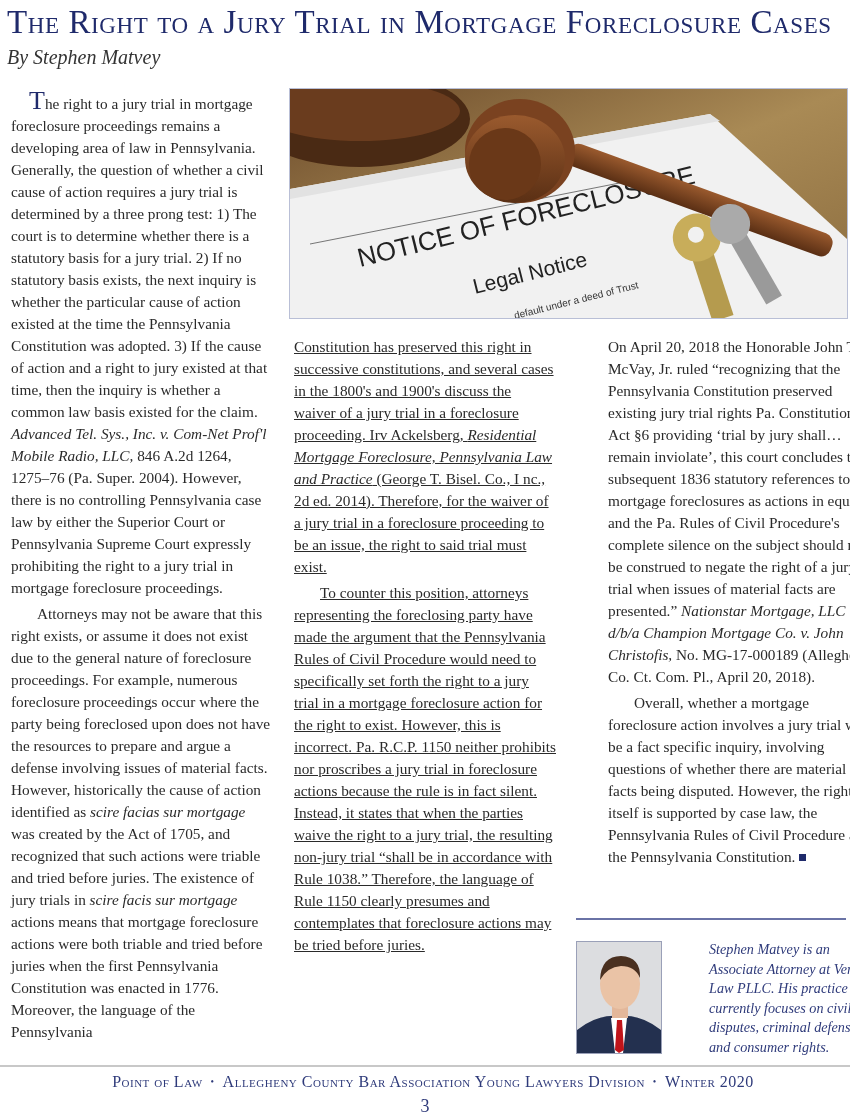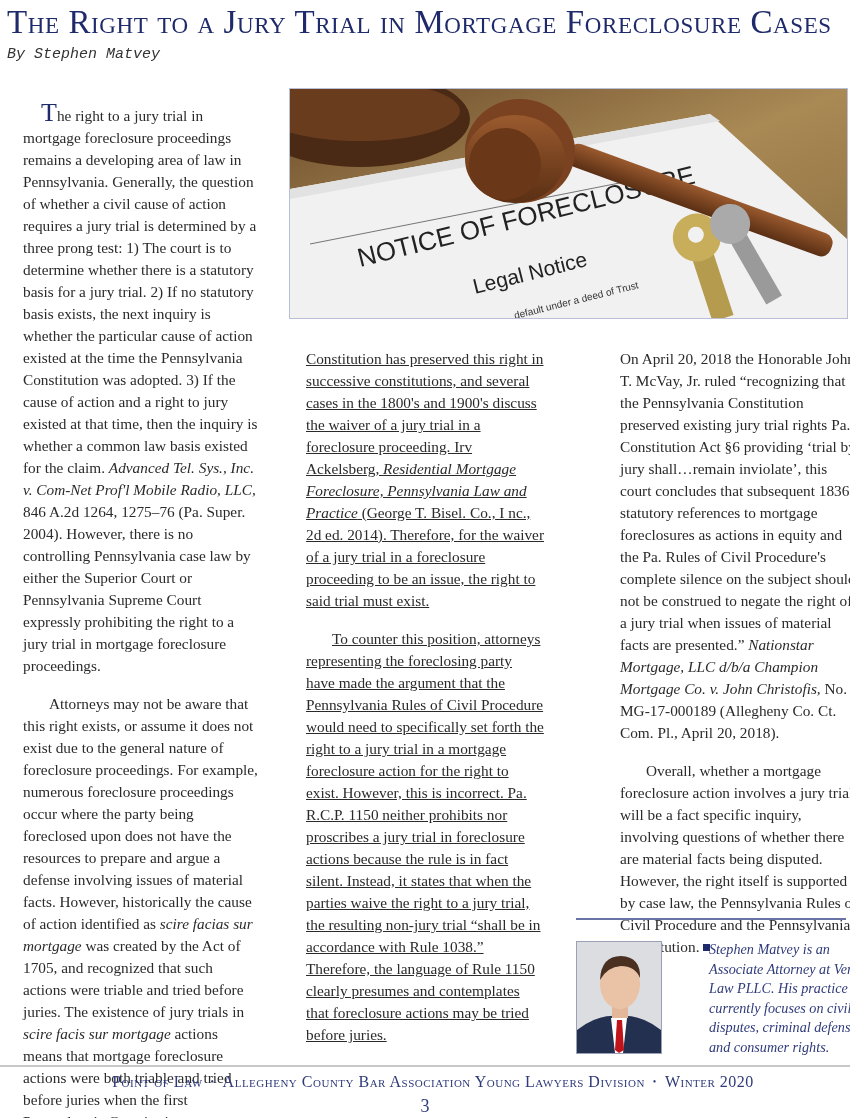--- a/index.html
+++ b/index.html
@@ -1,23 +1,23 @@
 <!DOCTYPE html>
 <html><head>
 <meta charset="utf-8">
 <style>
   html, body { margin:0; padding:0; background:#ffffff; }
   body { width:850px; height:1118px; position:relative; overflow:hidden;
          font-family:"Liberation Serif","DejaVu Serif",serif; color:#2a2a2a; }
   .title { position:absolute; left:7px; top:4px; width:840px; white-space:nowrap;
            font-size:33px; color:#1f2a6b; font-variant:small-caps; letter-spacing:0.6px;
            font-weight:normal; margin:0; }
-  .byline { position:absolute; left:7px; top:46px; font-style:italic; font-size:15px; color:#333;font-family:Liberation Mono, monospace; }
+  .byline { position:absolute; left:7px; top:46px; font-style:italic; font-size:20px; color:#333; }
   .col { position:absolute; font-size:15.3px; line-height:22px; text-align:left; }
-  .col p { margin:16px; }
+  .col p { margin:4px; }
   .col .indent { text-indent:26px; }
   .c1 { left:7px; top:88px; width:268px; }
   .c2 { left:290px; top:332px; width:270px;text-decoration:underline; }
   .c3 { left:604px; top:332px; width:272px; }
   .dropcap { font-size:26px; color:#1f2a6b; line-height:18px; margin-left:18px; }
   i { font-style:italic; }
   .photo { position:absolute; left:289px; top:88px; width:557px; height:229px;
            border:1px solid #b9bfd6; overflow:hidden; background:#a88a5a; }
   .endmark { display:inline-block; width:7px; height:7px; background:#1f2a6b; margin-left:4px; vertical-align:1px; }
   .rule { position:absolute; left:576px; top:918px; width:270px; height:2px; background:#6a73a6; }

